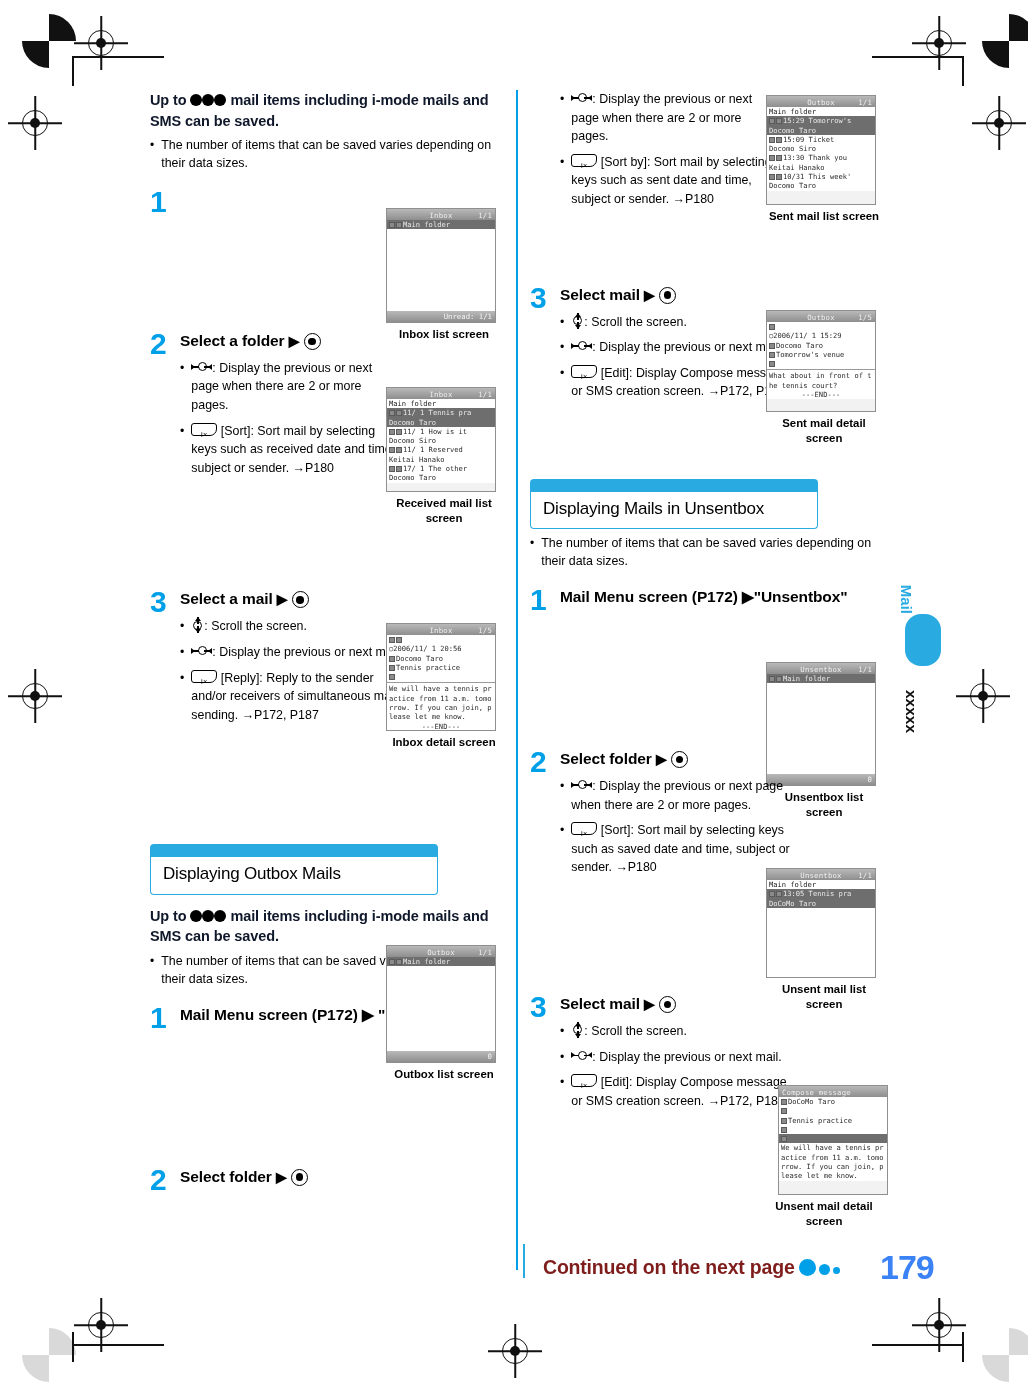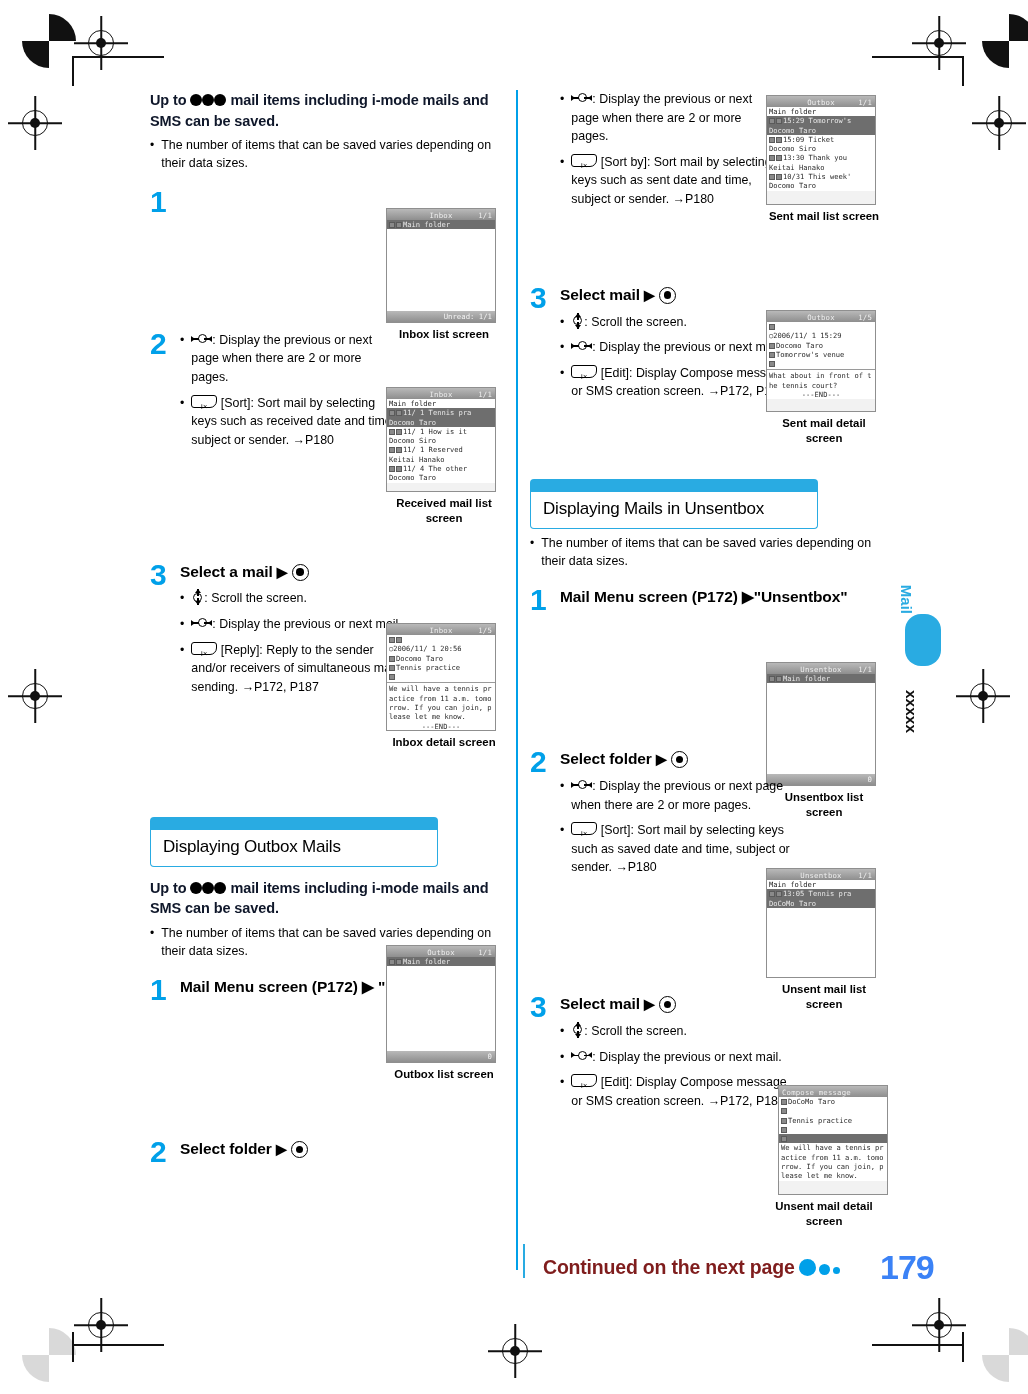--- a/index.html
+++ b/index.html
@@ -271,20 +271,25 @@
           </div>
           <div class="statusbar">
             <span>Unread: 1/1</span>
           </div>
         </div>
         <div class="shot-cap">Inbox list screen</div>
       </div>
 
       <div class="step" style="margin-top:112px;">
         <div class="step-num">2</div>
+        <div class="step-title">
+          <span>Select a folder</span>
+          <span class="arrowR">▶</span>
+          <span class="key-ctr"></span>
+        </div>
         <div class="step-body" style="width:222px;">
           <div class="sb-item">
             <span class="bdot">•</span>
             <span class="txt"><span class="key-lr"><span class="la"></span><span class="rc"></span><span class="ra"></span></span><span>: Display the previous or next page when there are 2 or more pages.</span></span>
           </div>
           <div class="sb-item">
             <span class="bdot">•</span>
             <span class="txt"><span class="key-soft"><span class="lbl">i×</span></span> <span>[Sort]: Sort mail by selecting keys such as received date and time, subject or sender. →P180</span></span>
           </div>
         </div>
@@ -297,21 +302,21 @@
             <span class="tb-page">1/1</span>
           </div>
           <div class="body">
             <div class="row hdr">Main folder</div>
             <div class="row sel"><span class="mini"></span><span class="mini"></span><span>11/ 1  Tennis pra</span></div>
             <div class="row sel"> Docomo Taro</div>
             <div class="row"><span class="mini"></span><span class="mini"></span><span>11/ 1  How is it</span></div>
             <div class="row"> Docomo Siro</div>
             <div class="row"><span class="mini"></span><span class="mini"></span><span>11/ 1  Reserved</span></div>
             <div class="row"> Keitai Hanako</div>
-            <div class="row"><span class="mini"></span><span class="mini"></span><span>11/ 4  The other</span></div>
+            <div class="row"><span class="mini"></span><span class="mini"></span><span>17/ 1  The other</span></div>
             <div class="row"> Docomo Taro</div>
           </div>
         </div>
         <div class="shot-cap">Received mail list screen</div>
       </div>
 
       <div class="step" style="margin-top:112px;">
         <div class="step-num">3</div>
         <div class="step-title">
           <span>Select a mail</span>

